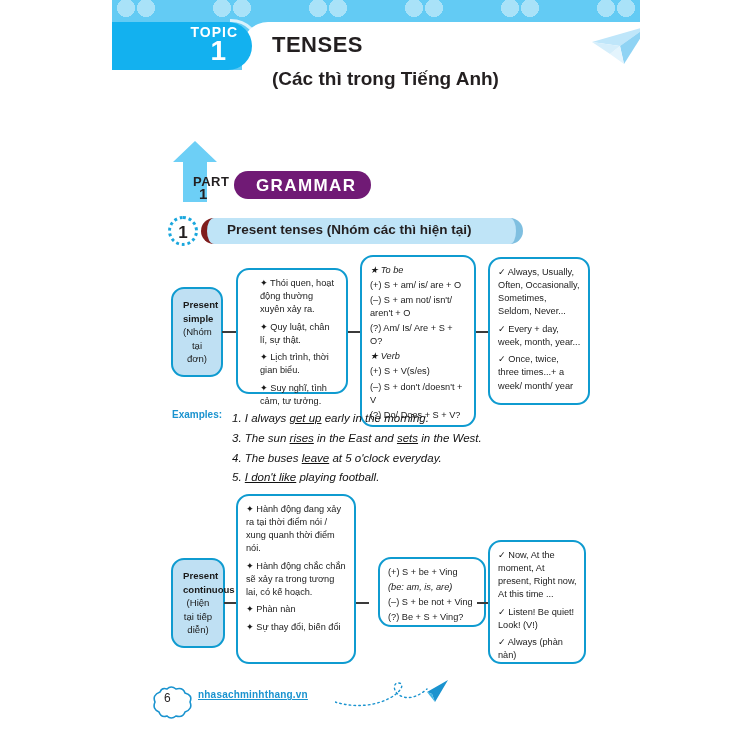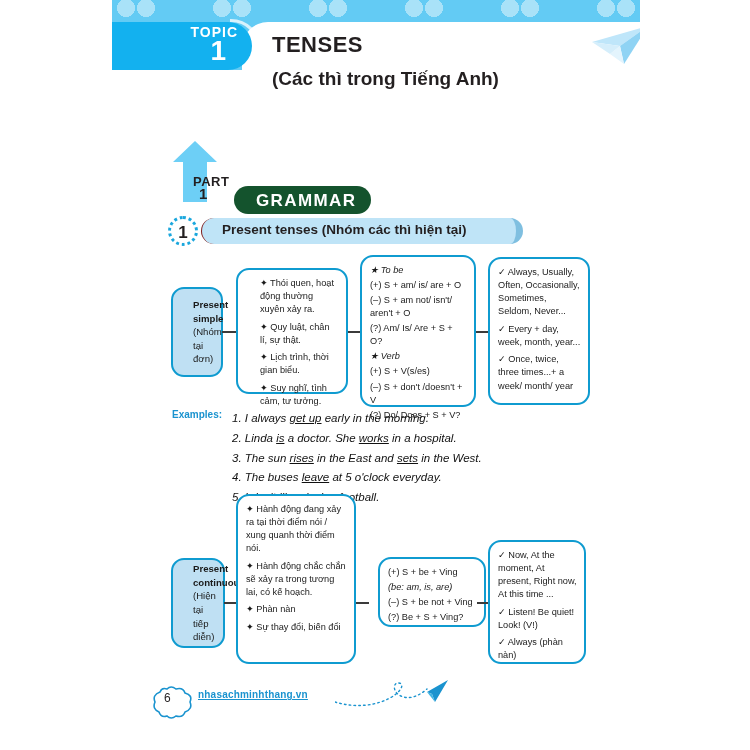--- a/index.html
+++ b/index.html
@@ -64,57 +64,57 @@
   #title-block .t1{font-size:22px;font-weight:bold;letter-spacing:.5px;color:#231f20;}
   #title-block .t2{font-size:19px;font-weight:bold;color:#231f20;margin-top:10px;}
 
   
   #part-banner{position:absolute;left:170px;top:140px;width:200px;height:65px;}
   #part-banner .arrow{position:absolute;left:0;top:0;}
   #part-banner .part-word{position:absolute;left:23px;top:34px;color:#231f20;font-weight:bold;font-size:13px;letter-spacing:.5px;}
   #part-banner .part-num{position:absolute;left:29px;top:46px;color:#231f20;font-weight:bold;font-size:15px;line-height:1;}
   #part-banner .pill{
     position:absolute;left:64px;top:31px;width:137px;height:28px;
-    background:#14532d;border-radius:14px;margin-top:15px;
+    background:#701a75;border-radius:14px;
   }
   #part-banner .pill span{
     position:absolute;left:22px;top:5px;color:#ffffff;font-weight:bold;font-size:17px;letter-spacing:1.4px;
   }
 
   
   #section-1{position:absolute;left:168px;top:216px;width:360px;height:32px;}
   #section-1 .circ{
     position:absolute;left:0;top:0;width:30px;height:30px;border-radius:50%;
     border:3px dotted #1aa7dd;box-sizing:border-box;
   }
   #section-1 .circ b{
     position:absolute;left:0;right:0;top:4px;text-align:center;font-size:17px;color:#231f20;
   }
   #section-1 .bar{
     position:absolute;left:33px;top:2px;width:322px;height:26px;
     background:#bfe4f7;border-radius:13px;
-    border-left:1px solid #7f1d1d;border-right:7px solid #7fbfe0;
+    border-left:6px solid #7f1d1d;border-right:7px solid #7fbfe0;
     box-sizing:border-box;
     text-align:right;
   }
   #section-1 .bar span{
     position:absolute;left:20px;top:4px;font-size:13.5px;font-weight:bold;color:#231f20;white-space:nowrap;
   }
 
   
   .row{position:absolute;}
   .nodebox{
     position:absolute;box-sizing:border-box;
     border:2px solid #0f9bd0;border-radius:13px;background:#ffffff;
     font-size:9.2px;line-height:1.42;color:#1a1a1a;
     padding:7px 7px 6px 8px;
   }
   .nodebox.label{
     background:#bfe0f3;text-align:center;font-weight:bold;font-size:9.6px;
-    display:flex;flex-direction:column;justify-content:center;padding:20px;
+    display:flex;flex-direction:column;justify-content:center;padding:10px;
   }
   .nodebox.label .sub{font-weight:normal;}
   .nodebox p{margin:0 0 4.5px 0;}
   .nodebox p:last-child{margin-bottom:0;}
   .nodebox p.tight{margin-bottom:2px;}
   .star{font-style:italic;}
   .conn{position:absolute;height:2px;background:#3b3b3b;}
 
   
   #examples{position:absolute;left:172px;top:409px;width:430px;}
@@ -195,21 +195,21 @@
 
   <div class="nodebox" style="left:236px;top:268px;width:112px;height:126px;padding-left:22px;">
     <p>✦ Thói quen, hoạt động thường xuyên xảy ra.</p>
     <p>✦ Quy luật, chân lí, sự thật.</p>
     <p>✦ Lịch trình, thời gian biểu.</p>
     <p>✦ Suy nghĩ, tình cảm, tư tưởng.</p>
   </div>
 
   <div class="conn" style="left:348px;top:331px;width:12px;"></div>
 
-  <div class="nodebox" style="left:360px;top:255px;width:116px;height:152px;">
+  <div class="nodebox" style="left:360px;top:255px;width:116px;height:172px;">
     <p class="tight star">★ To be</p>
     <p class="tight">(+) S + am/ is/ are + O</p>
     <p class="tight">(–) S + am not/ isn't/ aren't + O</p>
     <p class="tight">(?) Am/ Is/ Are + S + O?</p>
     <p class="tight star">★ Verb</p>
     <p class="tight">(+) S + V(s/es)</p>
     <p class="tight">(–) S + don't /doesn't + V</p>
     <p class="tight">(?) Do/ Does + S + V?</p>
   </div>
 
@@ -219,21 +219,20 @@
     <p>✓ Always, Usually, Often, Occasionally, Sometimes, Seldom, Never...</p>
     <p>✓ Every + day, week, month, year...</p>
     <p>✓ Once, twice, three times...+ a week/ month/ year</p>
   </div>
 </div>
 
 <div id="examples">
   <div class="lbl">Examples:</div>
   <ol>
     <li>1. I always <u>get up</u> early in the morning.</li>
-    <li>2. Linda <u>is</u> a doctor. She <u>works</u> in a hospital.</li>
     <li>3. The sun <u>rises</u> in the East and <u>sets</u> in the West.</li>
     <li>4. The buses <u>leave</u> at 5 o'clock everyday.</li>
     <li>5. <u>I don't like</u> playing football.</li>
   </ol>
 </div>
 
 <div class="row">
 
   <div class="nodebox label" style="left:171px;top:558px;width:54px;height:90px;">
     <span>Present continuous</span>

